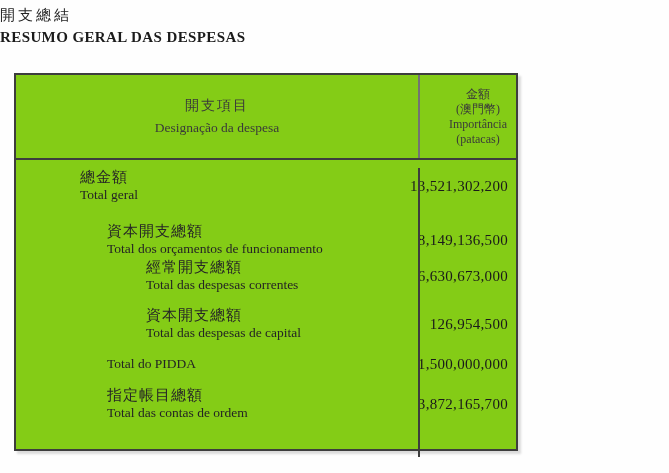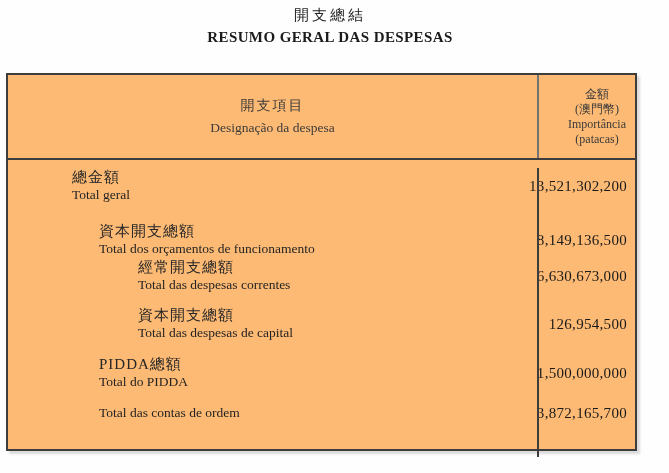--- a/index.html
+++ b/index.html
@@ -18,43 +18,42 @@
     position: relative;
     width: 669px;
     height: 473px;
     background: #fefefe;
   }
   .title-block {
     position: absolute;
     top: 6px;
     left: 0;
     width: 660px;
-    text-align: center;
   }
   .title-zh {
     font-size: 15px;
     letter-spacing: 3px;
     color: #242424;
   }
   .title-pt {
     margin-top: 4px;
     font-size: 15px;
     font-weight: bold;
     letter-spacing: 0.4px;
     color: #1b1b1b;
   }
   .expense-table {
     position: absolute;
-    left: 6px;
+    left: 14px;
     top: 73px;
-    width: 631px;
+    width: 504px;
     height: 378px;
     border: 2px solid #3d3d3d;
     box-sizing: border-box;
-    background: #fdba74;
+    background: #84cc16;
     box-shadow: 3px 3px 2px rgba(60,60,60,0.18);
   }
   .thead {
     display: flex;
     height: 83px;
     border-bottom: 2px solid #3d3d3d;
   }
   .th-desc {
     flex: 1;
     display: flex;
@@ -189,28 +188,28 @@
       <div class="row r3 lvl2">
         <div class="desc">
           <div class="zh">資本開支總額</div>
           <div class="pt">Total das despesas de capital</div>
         </div>
         <div class="amt">126,954,500</div>
       </div>
 
       <div class="row r4 lvl1">
         <div class="desc">
-          <div class="zh">PIDDA總額</div>
           <div class="pt">Total do PIDDA</div>
         </div>
         <div class="amt">1,500,000,000</div>
       </div>
 
       <div class="row r5 lvl1">
         <div class="desc">
+          <div class="zh">指定帳目總額</div>
           <div class="pt">Total das contas de ordem</div>
         </div>
         <div class="amt">3,872,165,700</div>
       </div>
 
       <div class="col-divider"></div>
     </div>
 
   </div>
 </div>

